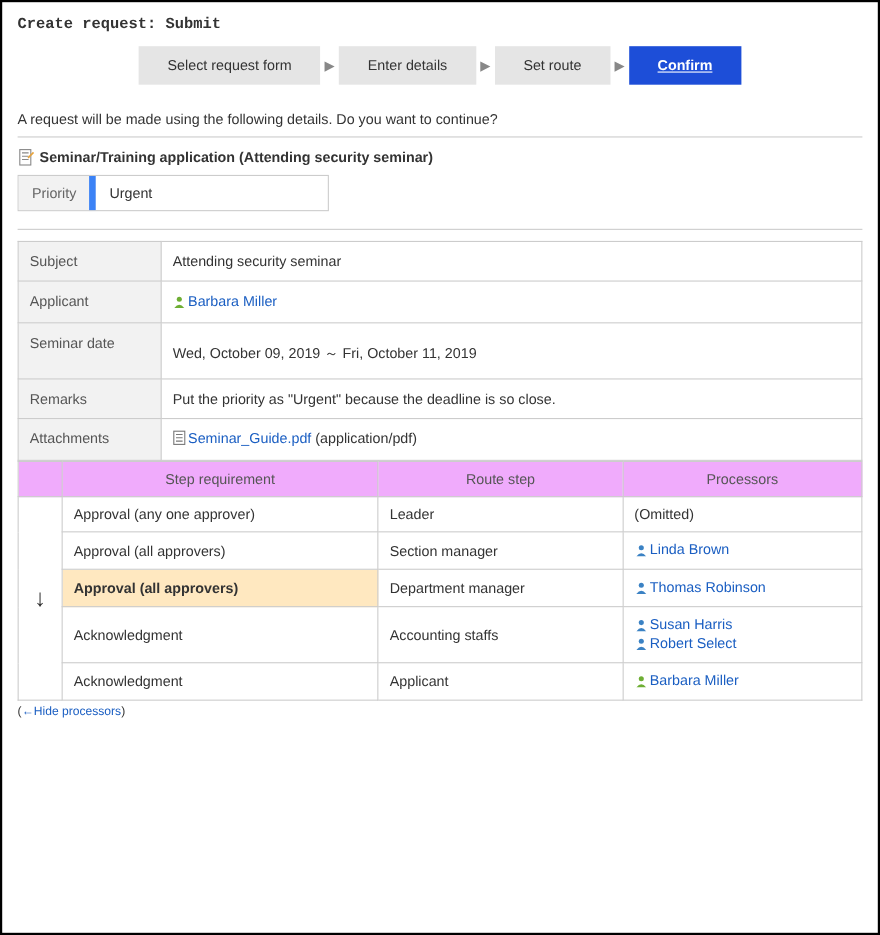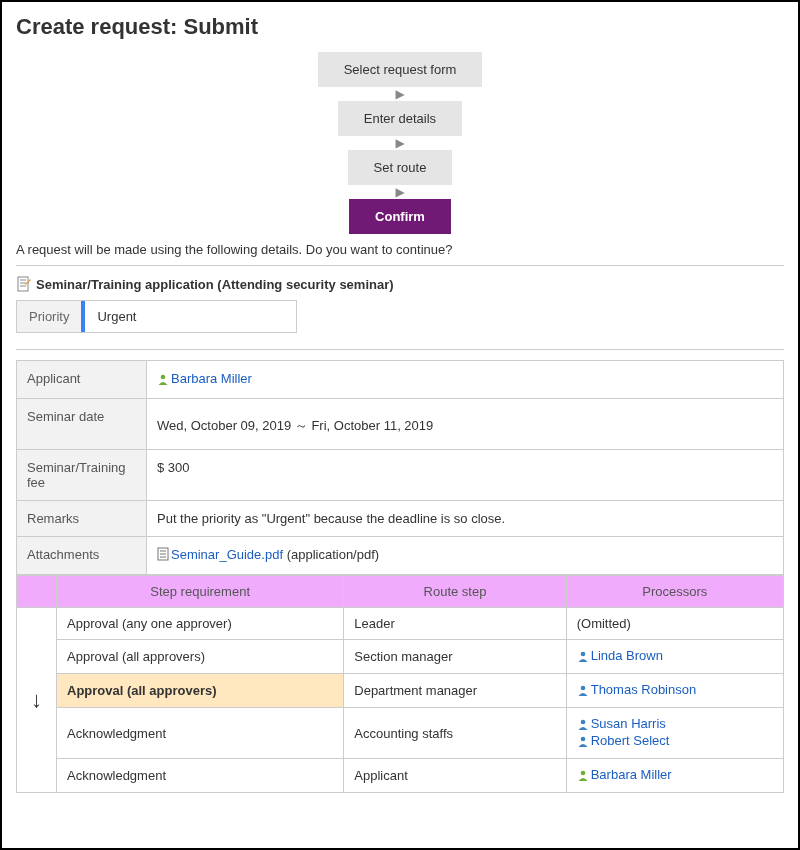--- a/index.html
+++ b/index.html
@@ -12,73 +12,74 @@
     background: #fff;
   }
   .frame {
     width: 800px;
     height: 850px;
     border: 2px solid #000;
     padding: 12px 14px;
     overflow: hidden;
   }
   .page-title {
-    font-size: 22px;
+    font-size: 14px;
     font-weight: bold;
     margin: 0 0 12px 0;
+    font-family: Liberation Mono, monospace;
   }
   .wizard {
     display: flex;
     align-items: center;
     justify-content: center;
-    margin-bottom: 8px;
-    flex-direction: column;
+    margin-bottom: 24px;
   }
   .wizard-step {
     background: #e5e5e5;
     color: #333;
     padding: 10px 26px;
     font-size: 13px;
     text-align: center;
   }
   .wizard-step.active {
-    background: #701a75;
+    background: #1d4ed8;
     color: #fff;
     font-weight: bold;
+    text-decoration: underline;
   }
   .wizard-arrow {
     color: #888;
     margin: 0 4px;
     font-size: 12px;
   }
   .prompt {
     font-size: 13px;
     margin-bottom: 8px;
   }
   .hr {
     border: none;
     border-top: 1px solid #ccc;
     margin: 6px 0 10px 0;
   }
   .form-title-row {
     display: flex;
-    align-items: center;
+    align-items: flex-start;
     font-weight: bold;
     font-size: 13px;
     margin-bottom: 8px;
   }
   .form-title-row svg { margin-right: 4px; }
   .priority-box {
     display: inline-flex;
     border: 1px solid #ccc;
   }
   .priority-label {
     background: #f2f2f2;
     padding: 8px 12px;
-    border-right: 4px solid #3b82f6;
+    border-right: 6px solid #3b82f6;
     color: #666;
   }
   .priority-value {
     padding: 8px 160px 8px 12px;
   }
   .section-title {
     font-size: 13px;
     margin: 12px 0 4px 0;
   }
   table.detail {
@@ -160,38 +161,38 @@
 
   <div class="priority-box">
     <div class="priority-label">Priority</div>
     <div class="priority-value">Urgent</div>
   </div>
 
   <hr class="hr" style="margin-top:16px">
 
   <table class="detail">
     <tbody>
+        <tr>
+      <th>Subject</th>
+      <td>Attending security seminar</td>
+    </tr>
     <tr>
       <th>Applicant</th>
       <td>
         <span class="user-icon">
           <svg width="12" height="12" viewBox="0 0 12 12">
                 <circle cx="6" cy="4" r="2.3" fill="#6eae34"></circle>
                 <path d="M1.5 12 Q6 6 10.5 12 Z" fill="#6eae34"></path>
               </svg>
         </span><a href="#" class="link">Barbara Miller</a>
       </td>
     </tr>
     <tr>
       <th>Seminar date</th>
       <td style="padding-top:18px;padding-bottom:14px">Wed, October 09, 2019 ～ Fri, October 11, 2019</td>
-    </tr>
-    <tr>
-      <th>Seminar/Training fee</th>
-      <td>$ 300</td>
     </tr>
     <tr>
       <th>Remarks</th>
       <td>Put the priority as "Urgent" because the deadline is so close.</td>
     </tr>
     <tr>
       <th>Attachments</th>
       <td>
         <span class="user-icon">
           <svg width="12" height="14" viewBox="0 0 12 14">
@@ -261,15 +262,18 @@
       <td>
         <span class="user-icon"><svg width="12" height="12" viewBox="0 0 12 12">
                 <circle cx="6" cy="4" r="2.3" fill="#6eae34"></circle>
                 <path d="M1.5 12 Q6 6 10.5 12 Z" fill="#6eae34"></path>
               </svg></span><a href="#" class="link">Barbara Miller</a>
       </td>
     </tr>
   </tbody>
     </table>
 
+  <div class="hide-link" style="margin-top:4px">
+    (<span class="arrow">←</span><a href="#" class="link">Hide processors</a>)
+  </div>
 
   
 </div>
 
 </body></html>

